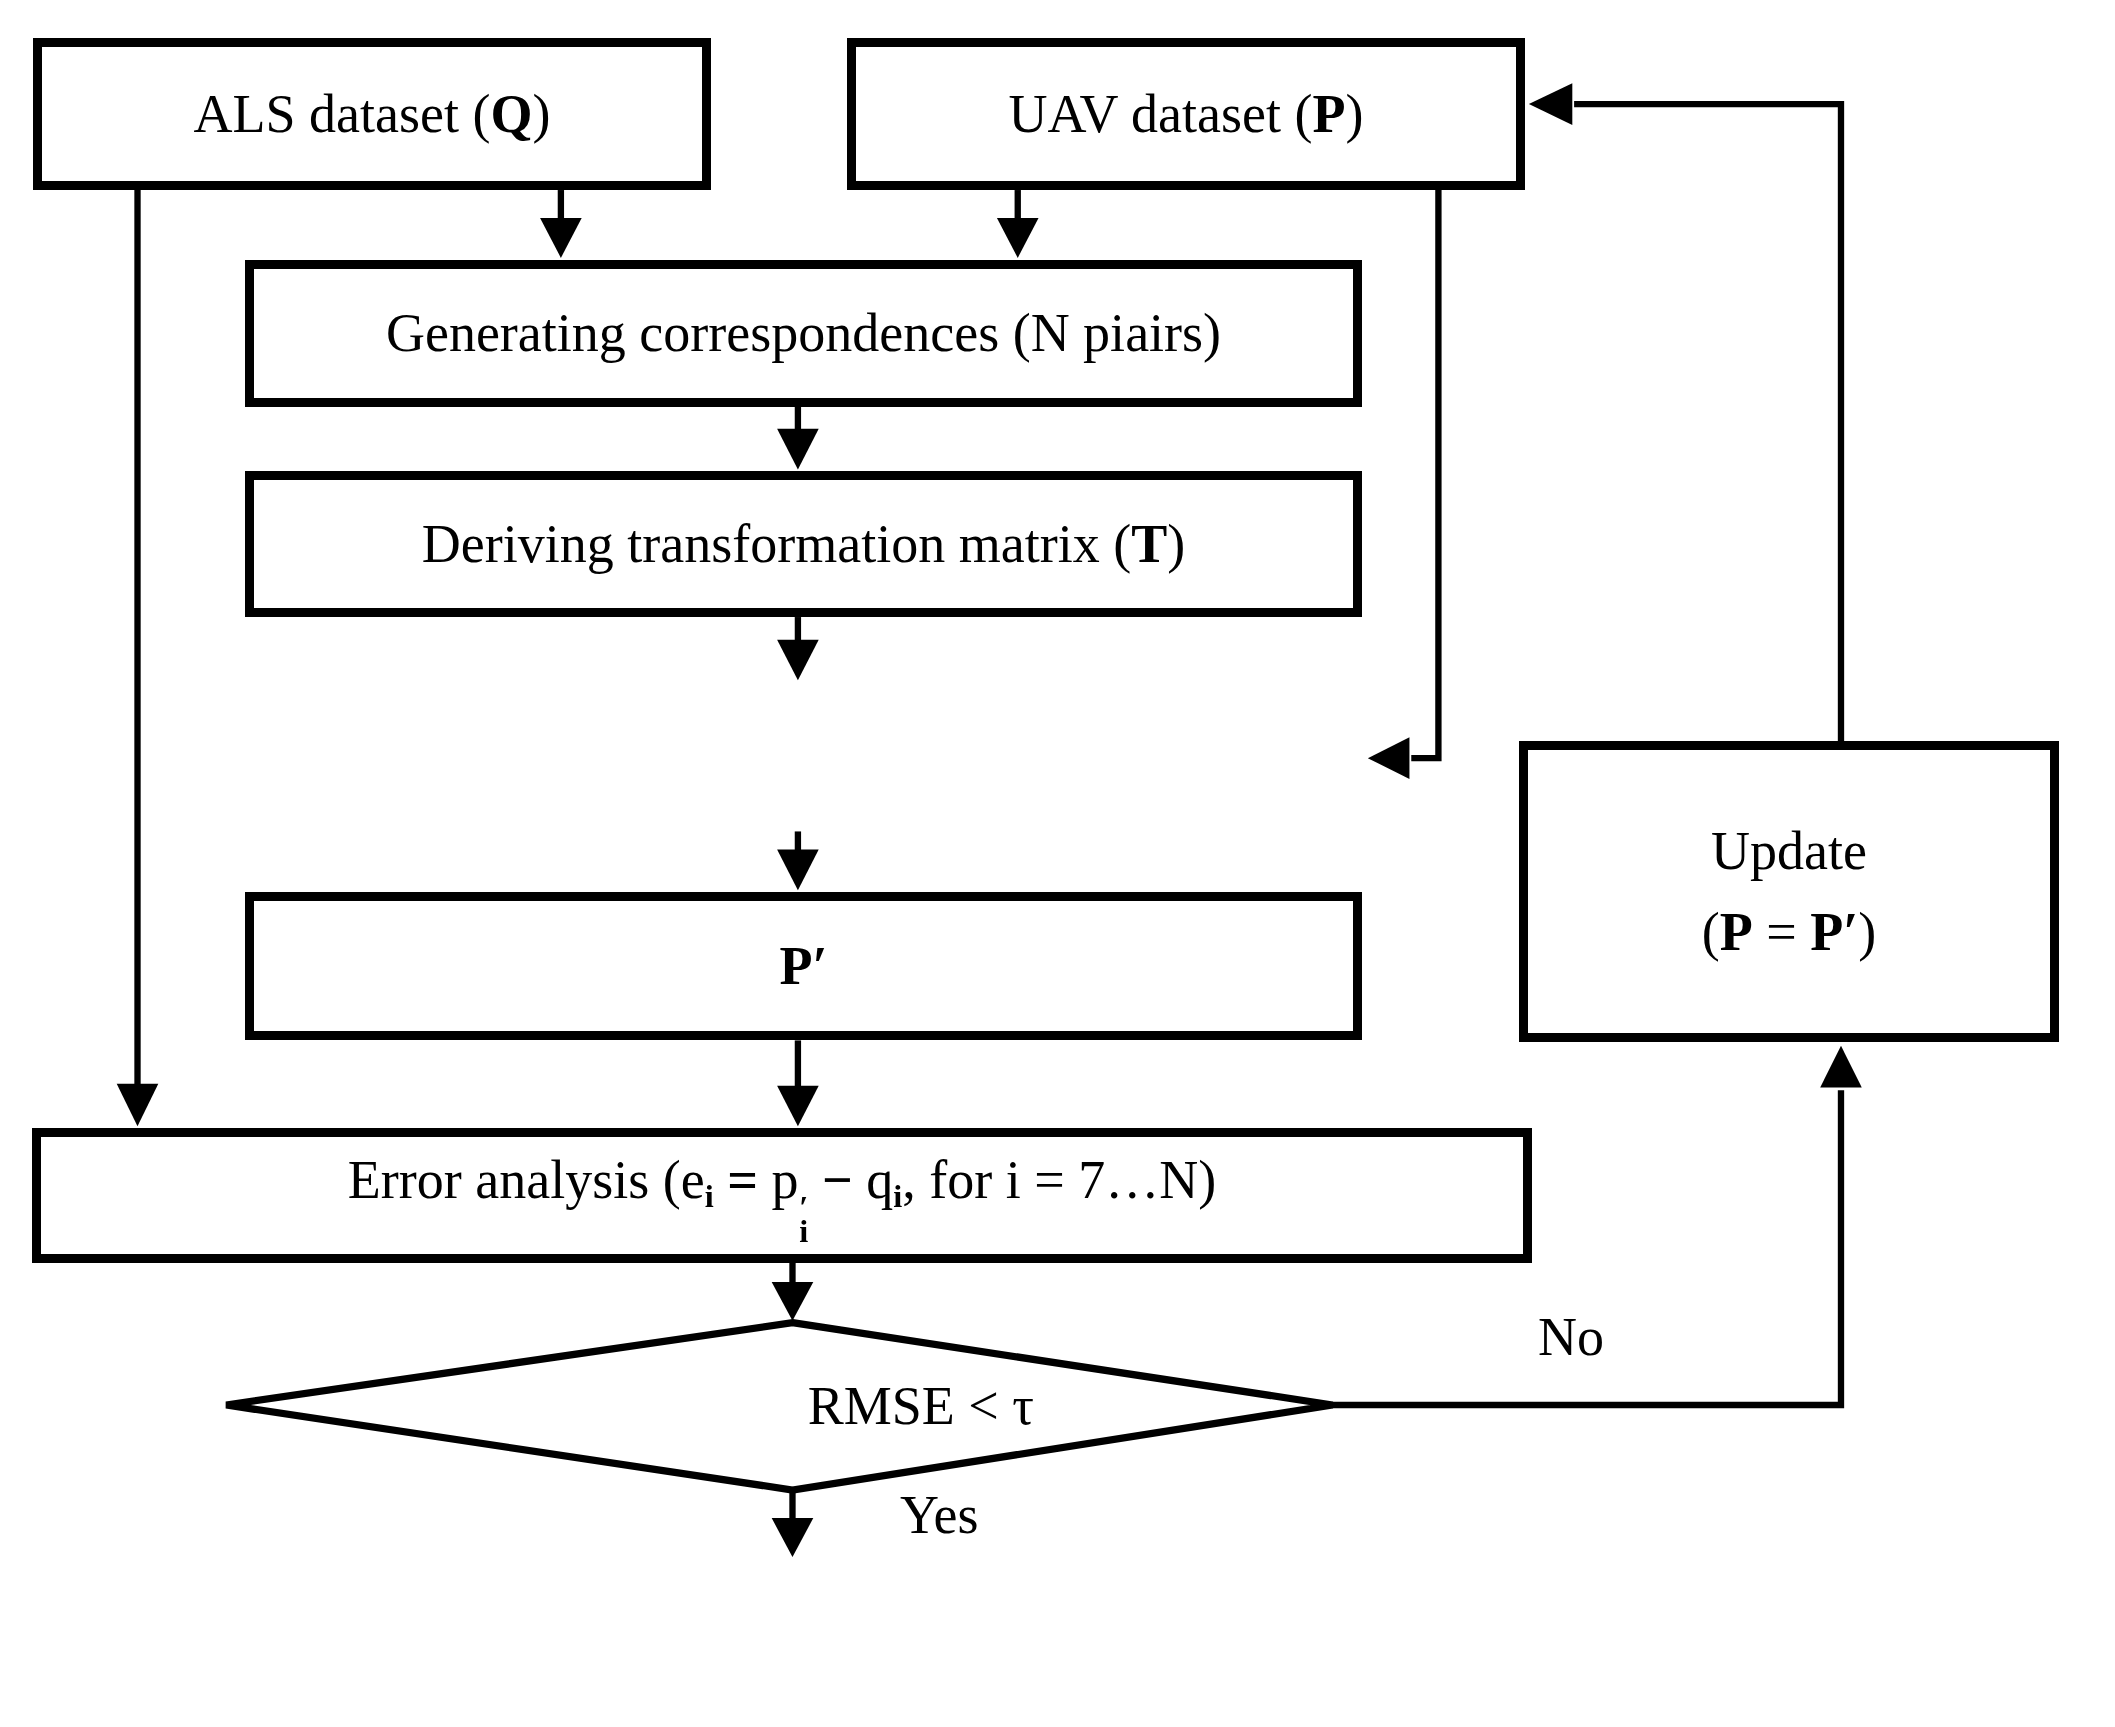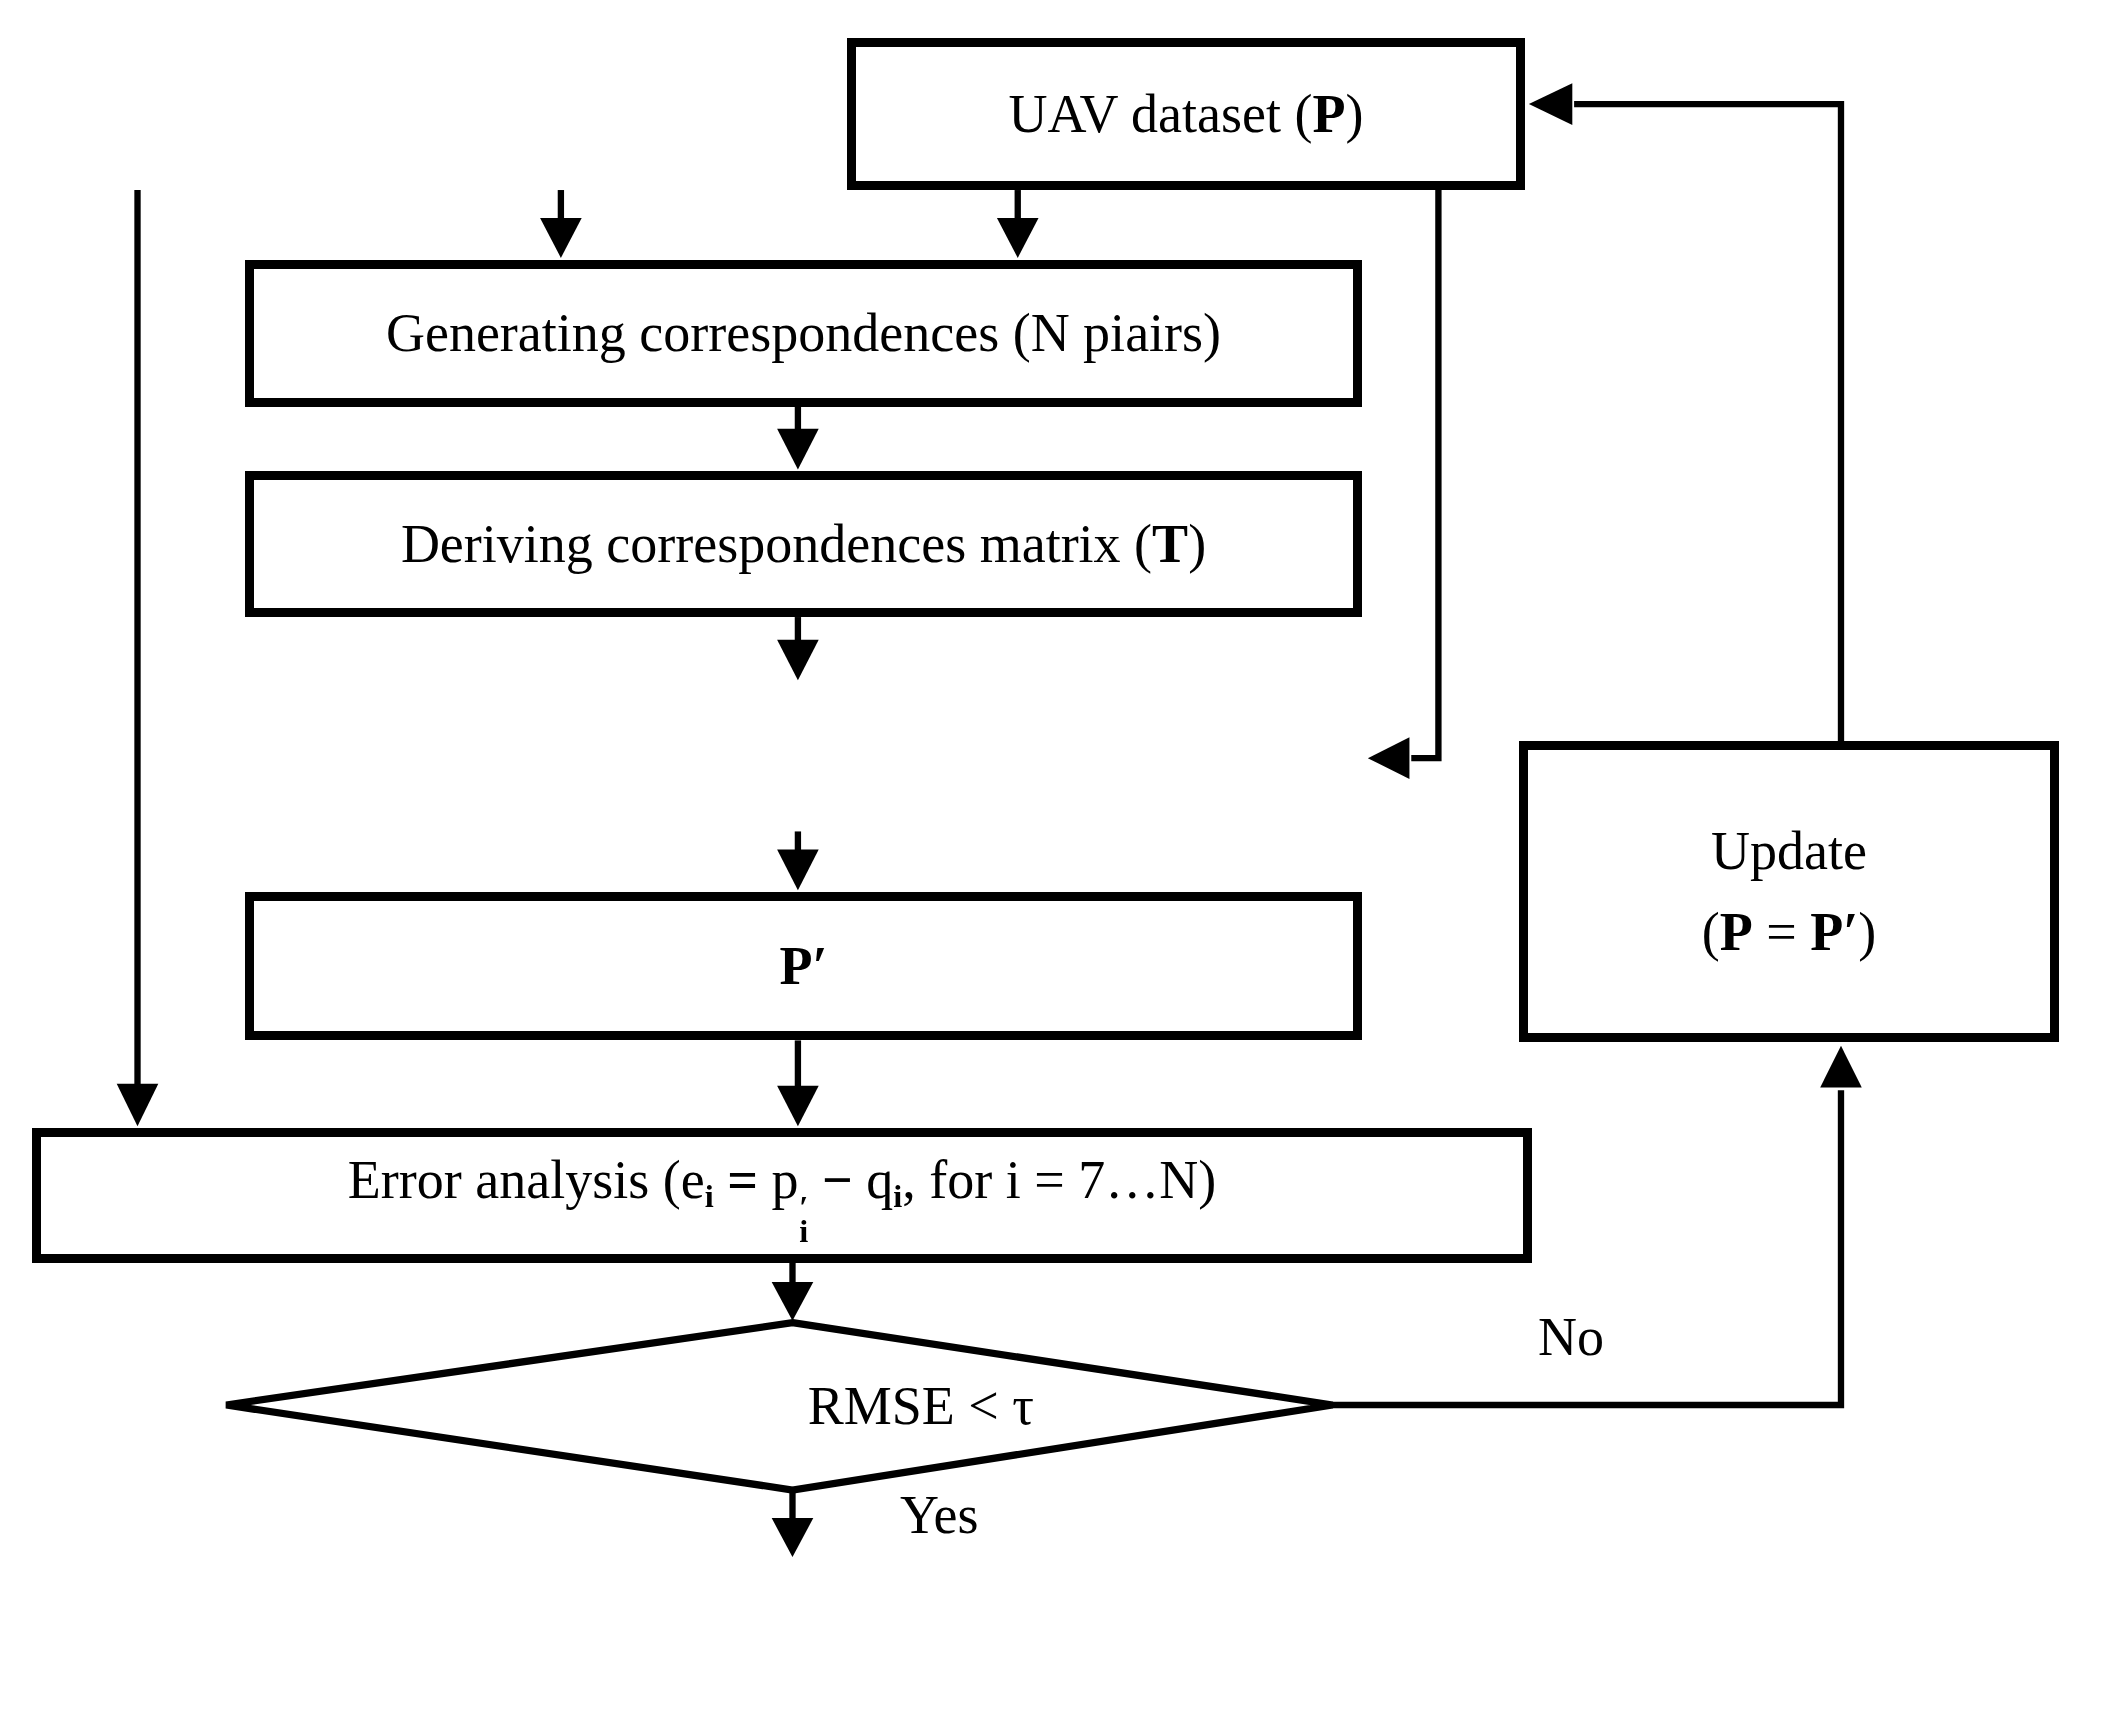--- a/index.html
+++ b/index.html
@@ -79,31 +79,34 @@
 
     <path class="wire" d="M1473 1553 H2035 V1205"></path>
     <polygon class="head" points="2012,1202 2058,1202 2035,1156"></polygon>
 
     <path class="wire" d="M2035 819 V115 H1740"></path>
     <polygon class="head" points="1738,92 1738,138 1690,115"></polygon>
 
     <polygon class="diamond-shape" points="876,1462 1473,1553 876,1647 250,1553"></polygon>
   </svg>
 
+  <div class="box" style="left:33px;top:38px;width:678px;height:152px">
+    <span><span>ALS dataset (</span><span class="b">Q</span><span>)</span></span>
+  </div>
 
   <div class="box" style="left:245px;top:260px;width:1117px;height:147px">
     <span>Generating correspondences (N piairs)</span>
   </div>
 
   <div class="box" style="left:847px;top:38px;width:678px;height:152px">
     <span><span>UAV dataset (</span><span class="b">P</span><span>)</span></span>
   </div>
 
   <div class="box" style="left:245px;top:471px;width:1117px;height:146px">
-    <span><span>Deriving correspondences matrix (</span><span class="b">T</span><span>)</span></span>
+    <span><span>Deriving transformation matrix (</span><span class="b">T</span><span>)</span></span>
   </div>
 
 
   <div class="box" style="left:245px;top:892px;width:1117px;height:148px">
     <span class="b">P′</span>
   </div>
 
   <div class="box" style="left:32px;top:1128px;width:1500px;height:135px">
     <span><span>Error analysis (e</span><sub class="b">i</sub><span class="b"> = </span><span>p</span><span class="pstack">
           <span>′</span>

